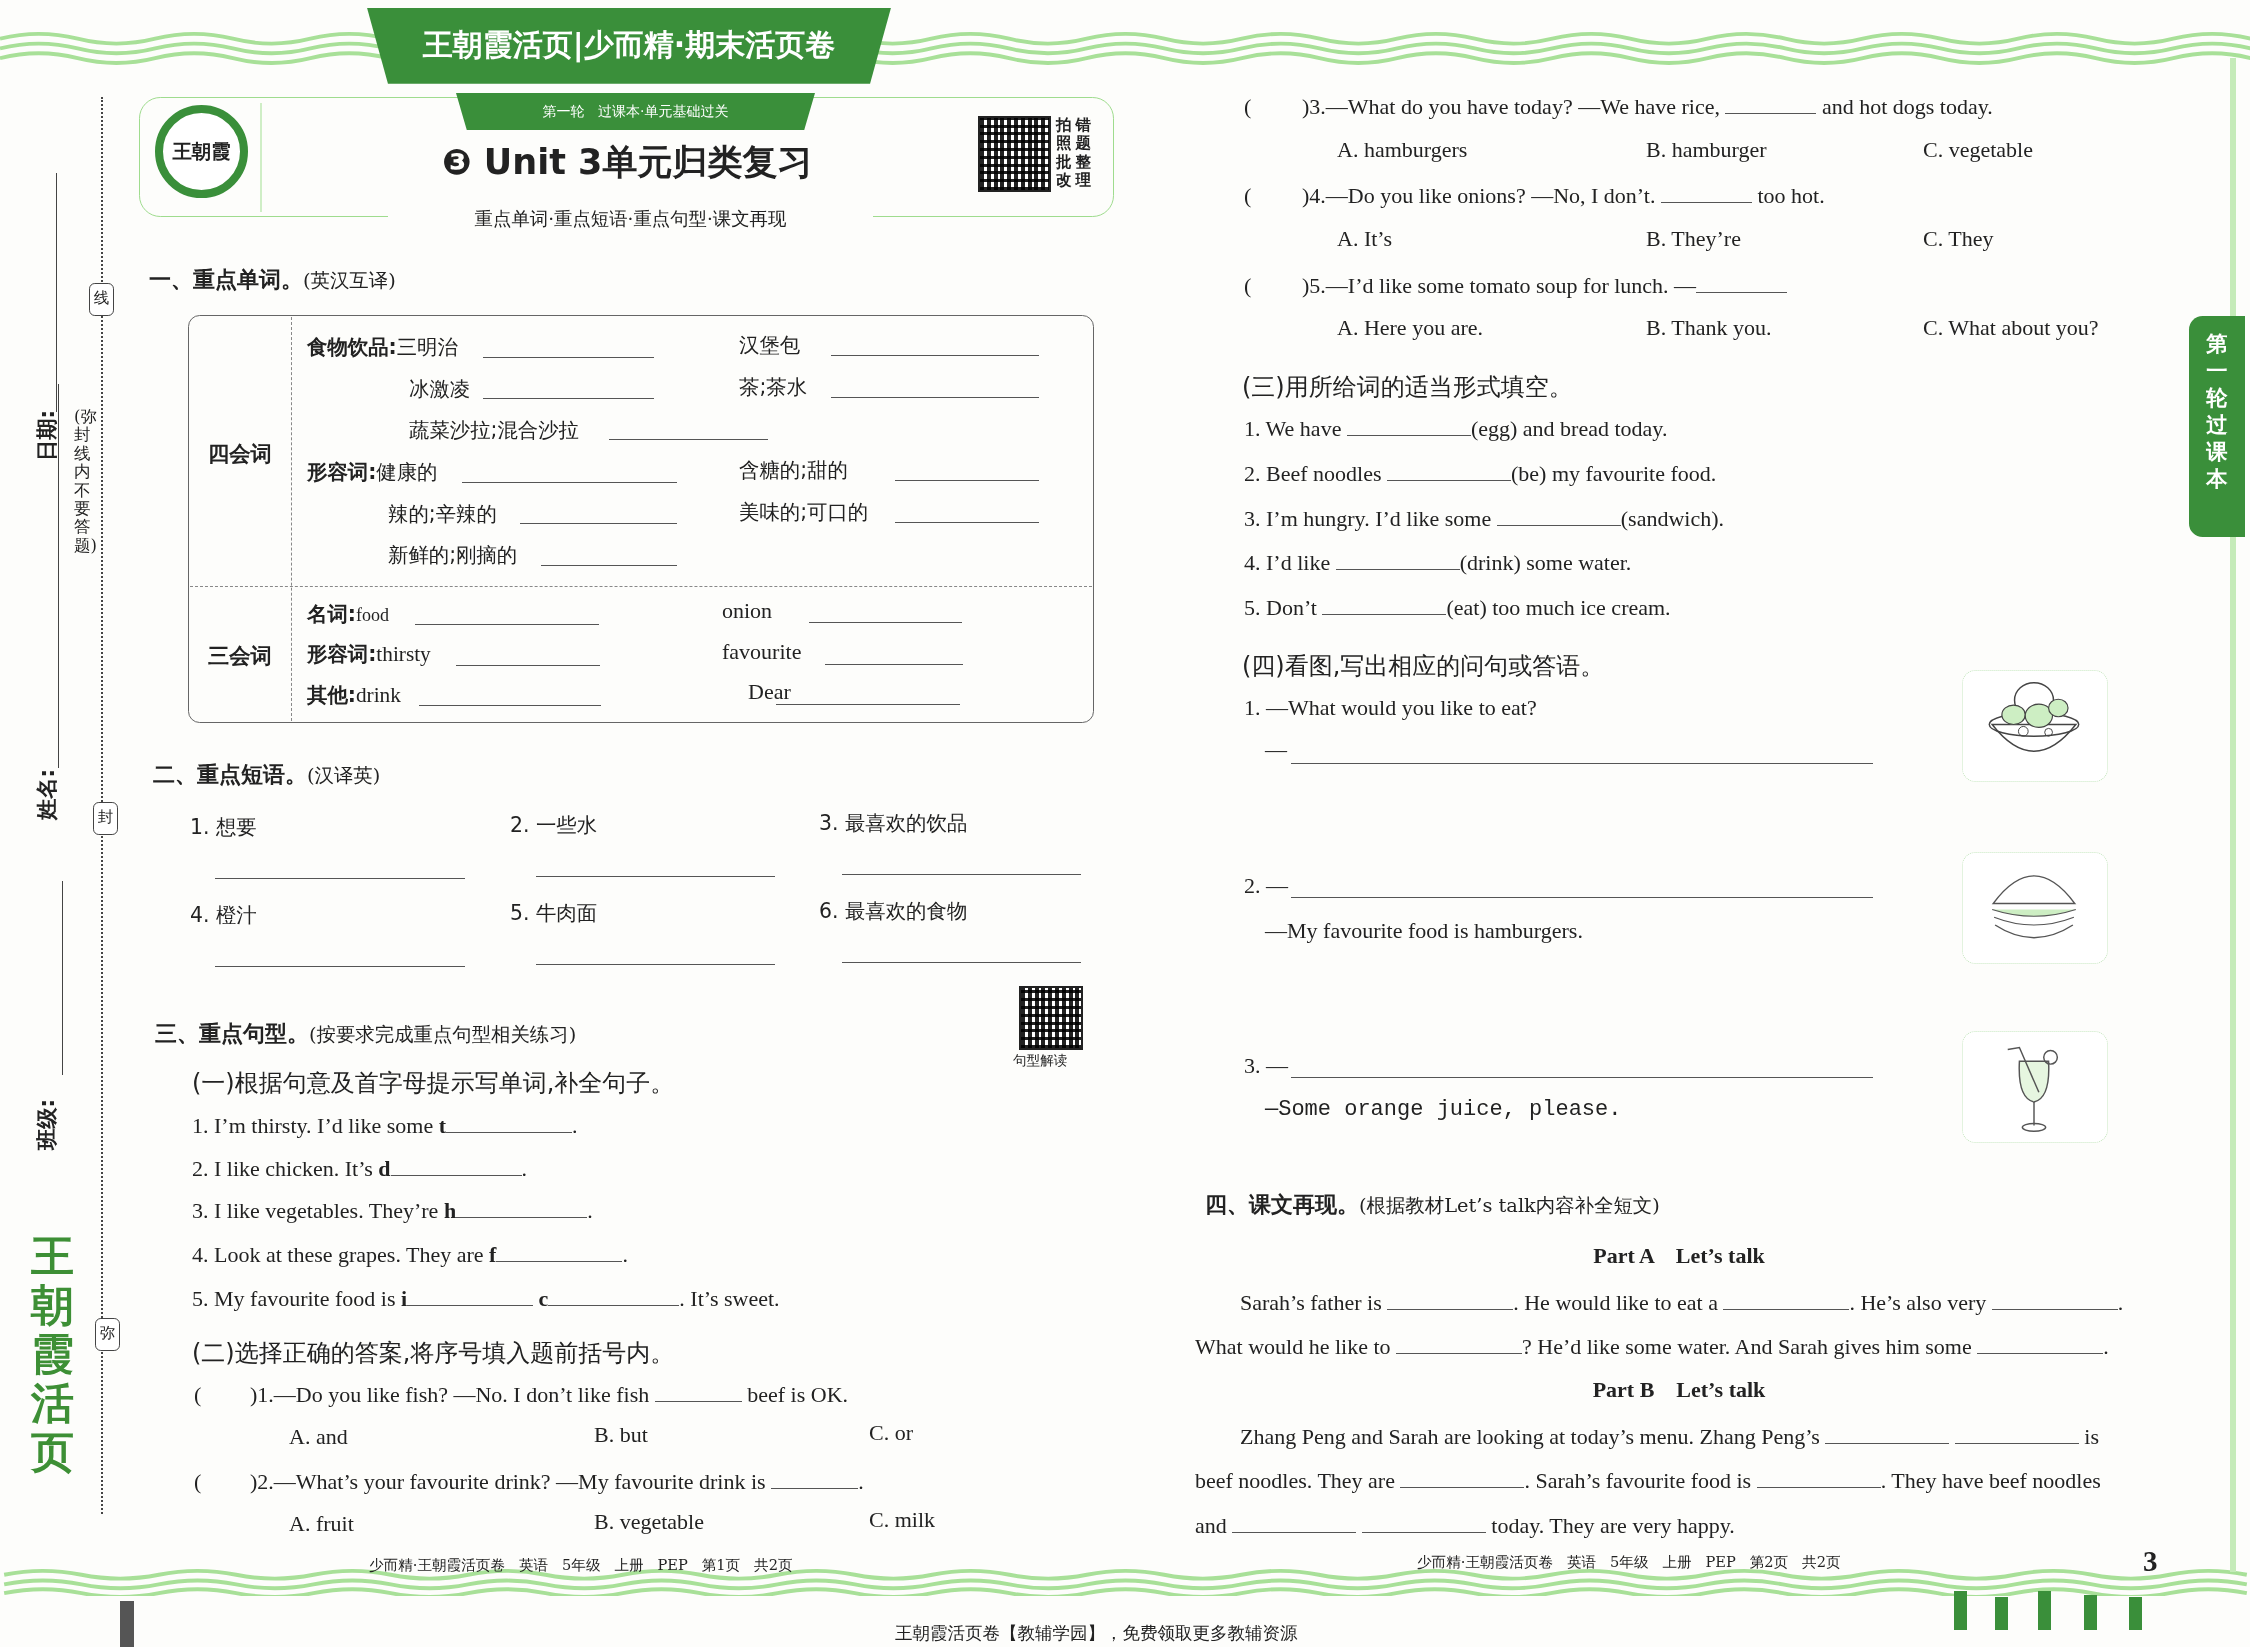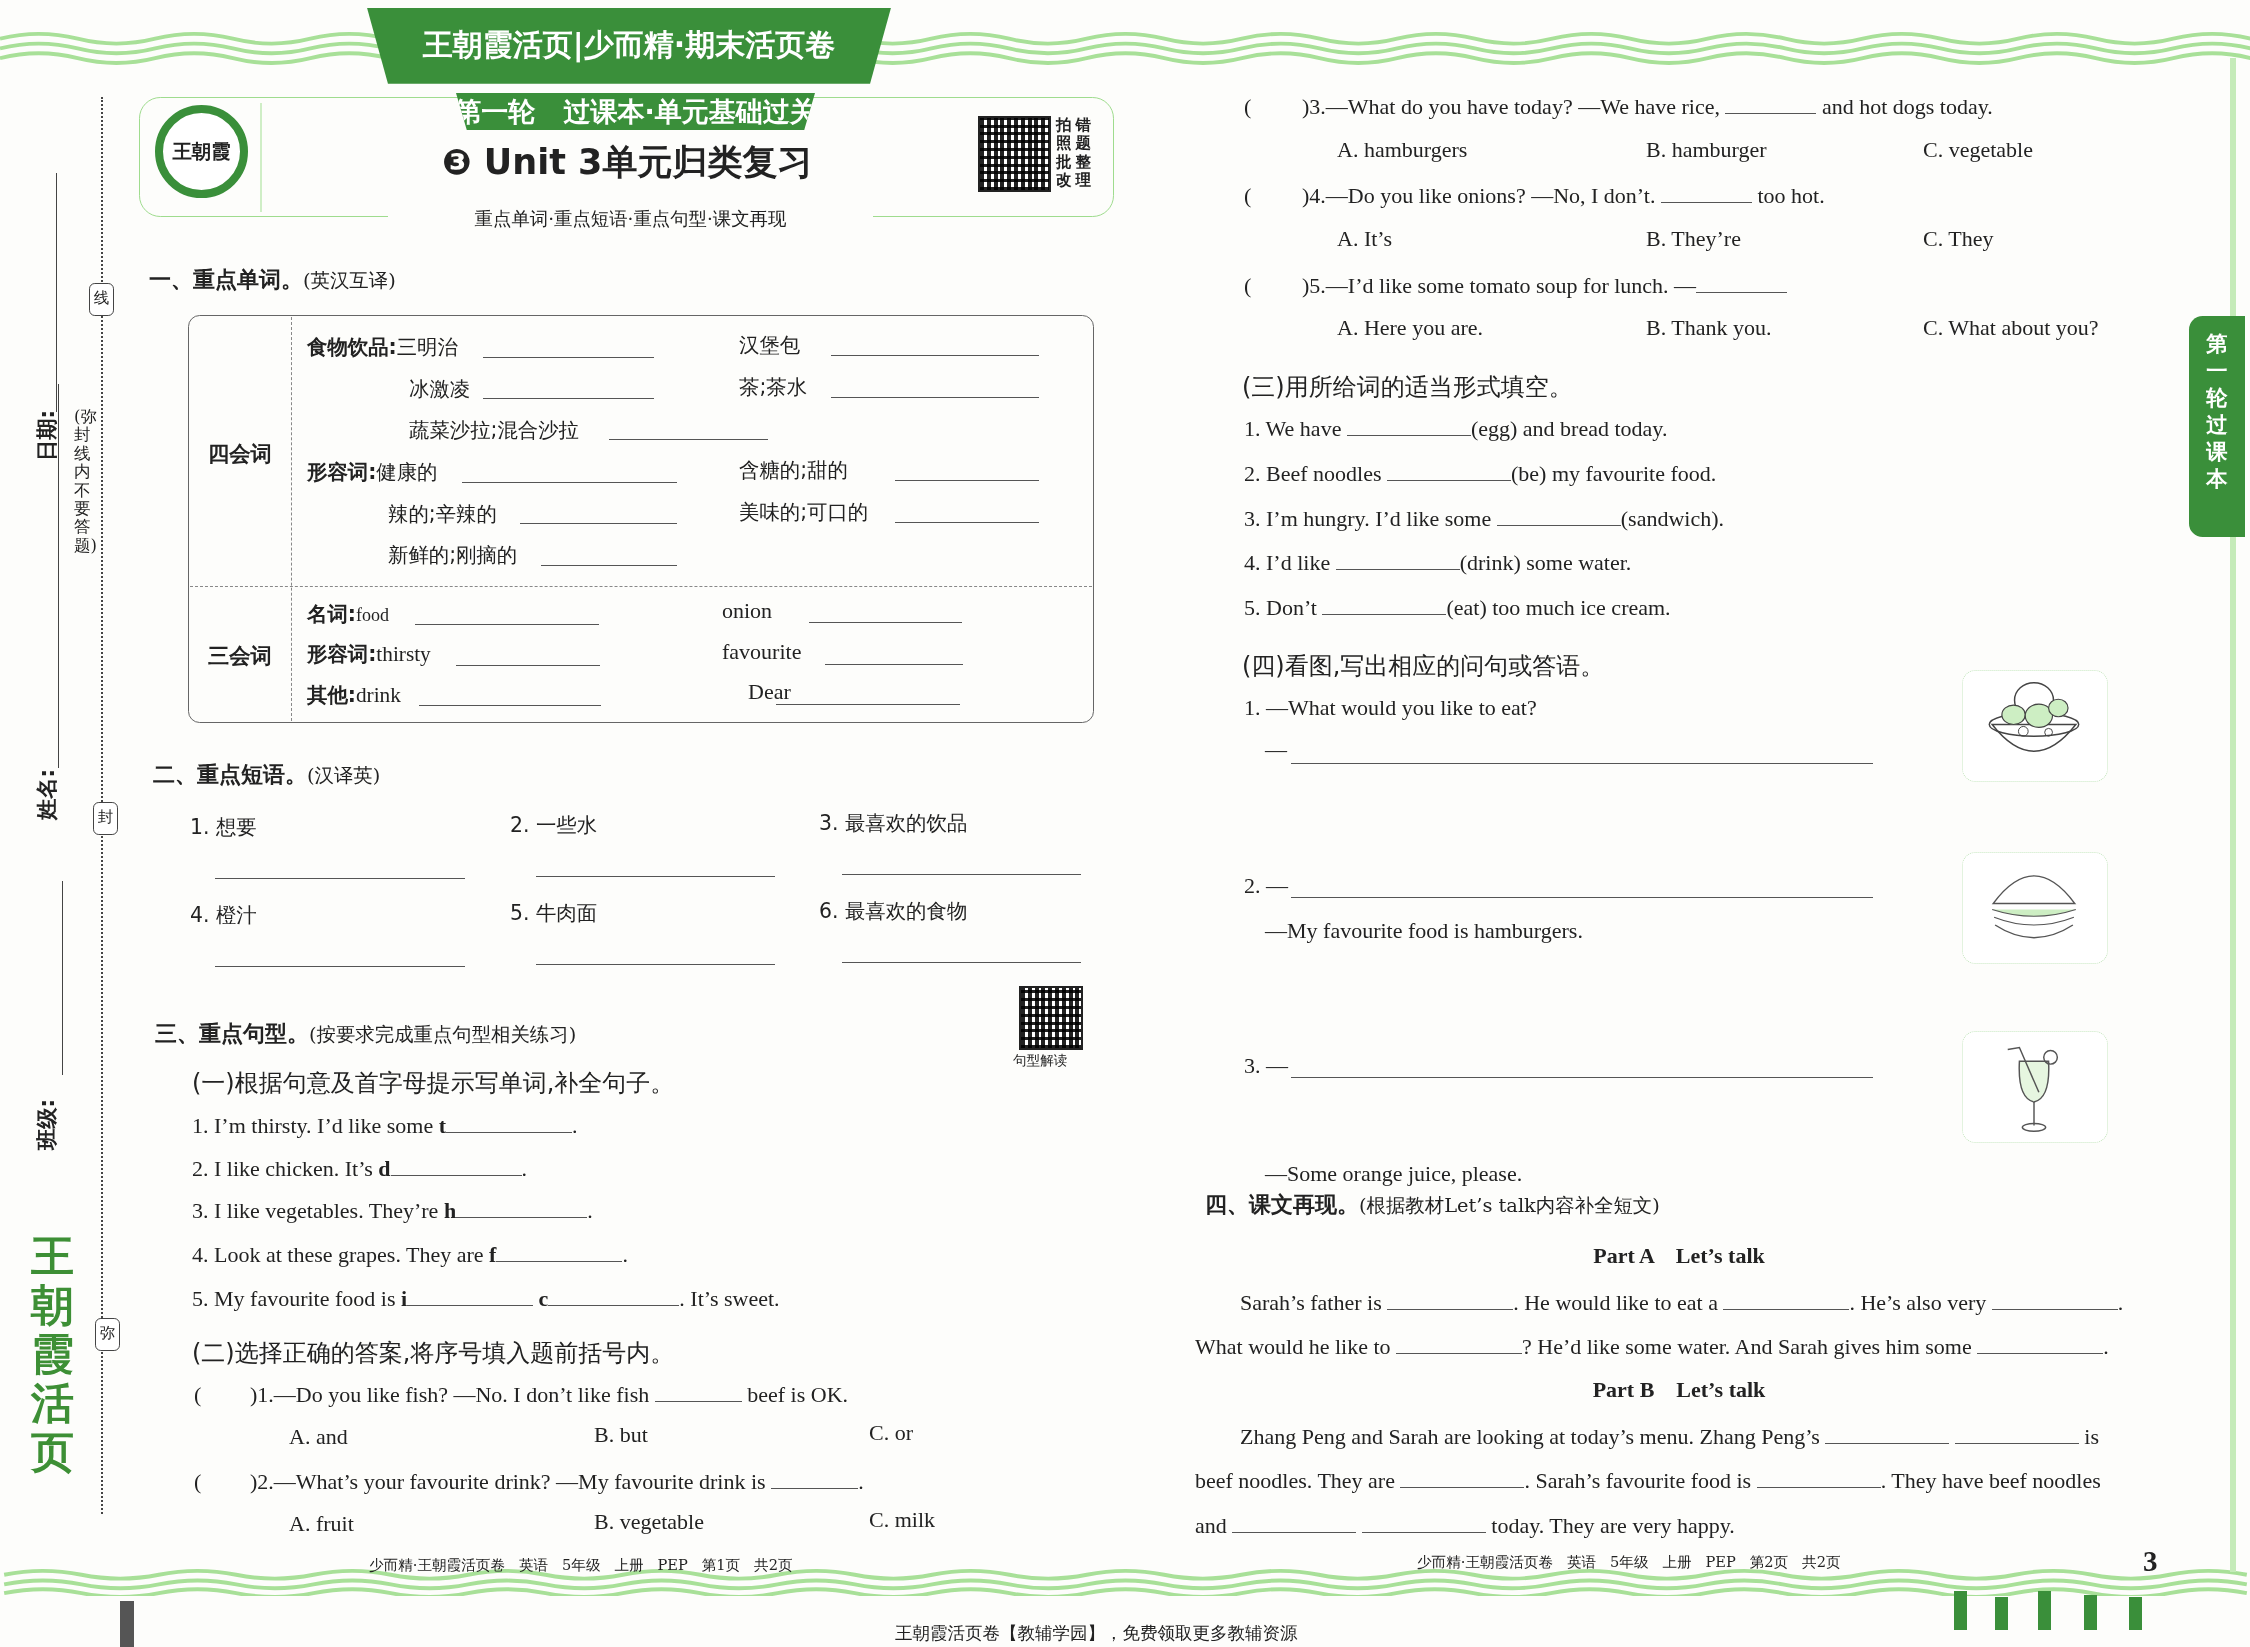--- a/index.html
+++ b/index.html
@@ -43,21 +43,21 @@
 
 <div class="abs banner sans" style="left:367px;top:7.8px;width:524px;height:76px;clip-path:polygon(0 0,100% 0,96% 100%,4% 100%);display:flex;align-items:center;justify-content:center;font-size:30px;font-weight:bold;">
   <span>王朝霞活页|少而精·期末活页卷</span>
 </div>
 
 <div class="abs" style="left:139px;top:97px;width:975px;height:120px;border:1.9px solid #9fdc8e;border-radius:21.3px;"></div>
 <div class="abs" style="left:155px;top:105px;width:93px;height:93px;border-radius:50%;border:8.7px solid #3a8f3a;background:#fff;display:flex;align-items:center;justify-content:center;">
   <span class="serif" style="font-size:19.4px;font-weight:bold;color:#222;">王朝霞</span>
 </div>
 <div class="abs" style="left:260px;top:103px;width:1.9px;height:109px;background:#cfeec6;"></div>
-<div class="abs banner sans" style="left:456px;top:93px;width:359px;height:37px;clip-path:polygon(0 0,100% 0,97% 100%,3% 100%);display:flex;align-items:center;justify-content:center;font-size:27px;font-weight:bold;">
+<div class="abs banner sans" style="left:456px;top:93px;width:359px;height:37px;clip-path:polygon(0 0,100% 0,97% 100%,3% 100%);display:flex;align-items:center;justify-content:center;font-size:14px;font-weight:normal;">
   <span style="white-space:pre;">第一轮   过课本·单元基础过关</span>
 </div>
 <div class="abs sans" style="left:442px;top:139px;font-size:35px;font-weight:bold;white-space:nowrap;">
   <span>❸</span>
   <span>Unit 3单元归类复习</span>
 </div>
 <div class="abs" style="left:388px;top:206px;width:485px;height:25px;background:#fdfdfb;text-align:center;">
   <span class="zh" style="font-size:18.4px;font-family:'DejaVu Serif',serif;">重点单词·重点短语·重点句型·课文再现</span>
 </div>
 <div class="abs qr" style="left:978px;top:116px;width:73px;height:76px;"></div>
@@ -233,21 +233,21 @@
   <svg width="142" height="108" viewBox="0 0 146 111">
     <path d="M31 52 Q73 -5 115 52 Z" fill="none" stroke="#555" stroke-width="1.5"></path>
     <path d="M30 58 Q73 72 116 58" fill="#cdeec3" stroke="#555" stroke-width="1.2"></path>
     <path d="M32 66 Q73 82 114 66" fill="none" stroke="#555" stroke-width="1.2"></path>
     <path d="M33 74 Q73 100 113 74" fill="none" stroke="#555" stroke-width="1.5"></path>
   </svg>
 </div>
 
 <div class="abs txt" style="left:1244px;top:1053px;"><span>3. —</span></div>
 <div class="blank-line" style="left:1291px;top:1077px;width:582px;"></div>
-<div class="abs txt" style="left:1265px;top:1161px;"><span>—Some orange juice, please.</span></div>
+<div class="abs txt" style="left:1265px;top:1097px;font-family:Liberation Mono, monospace;"><span>—Some orange juice, please.</span></div>
 <div class="pic-box" style="left:1962px;top:1031px;">
   <svg width="142" height="108" viewBox="0 0 146 111">
     <path d="M58 30 Q56 68 73 72 Q90 68 88 30 Z" fill="#e6f6e0" stroke="#555" stroke-width="1.5"></path>
     <line x1="73" y1="72" x2="73" y2="96" stroke="#555" stroke-width="1.5"></line>
     <ellipse cx="73" cy="98" rx="12" ry="4" fill="none" stroke="#555" stroke-width="1.5"></ellipse>
     <path d="M46 18 L58 16 L78 62" fill="none" stroke="#555" stroke-width="1.5"></path>
     <circle cx="90" cy="26" r="7" fill="none" stroke="#555" stroke-width="1.5"></circle>
   </svg>
 </div>
 

